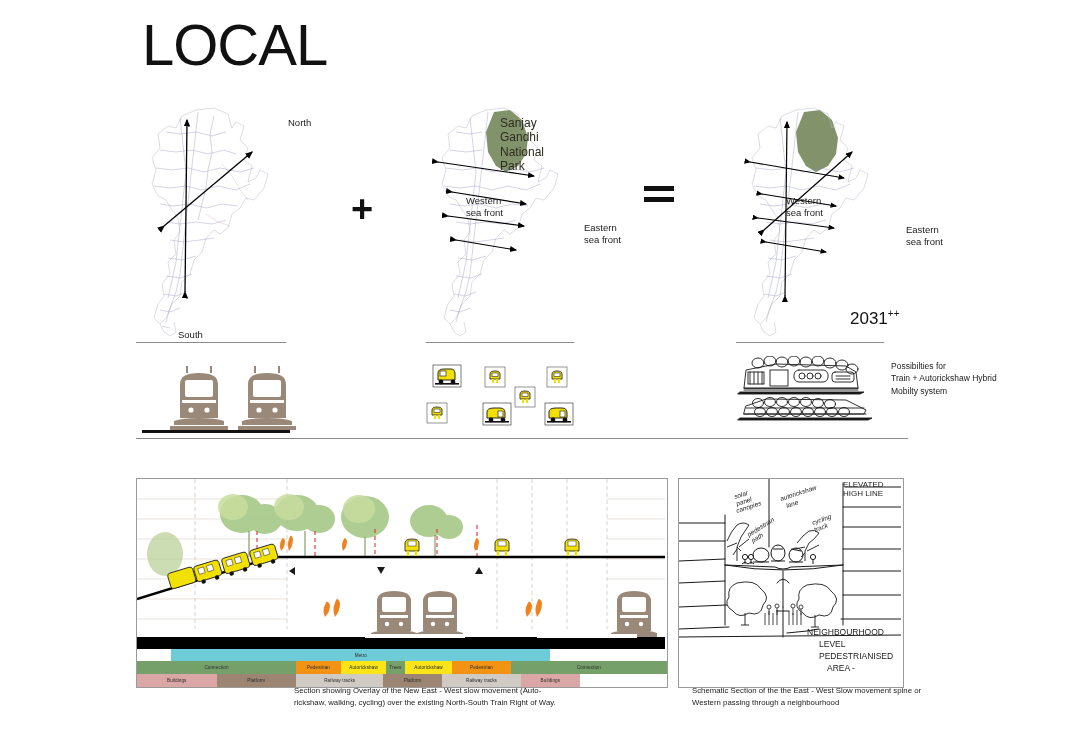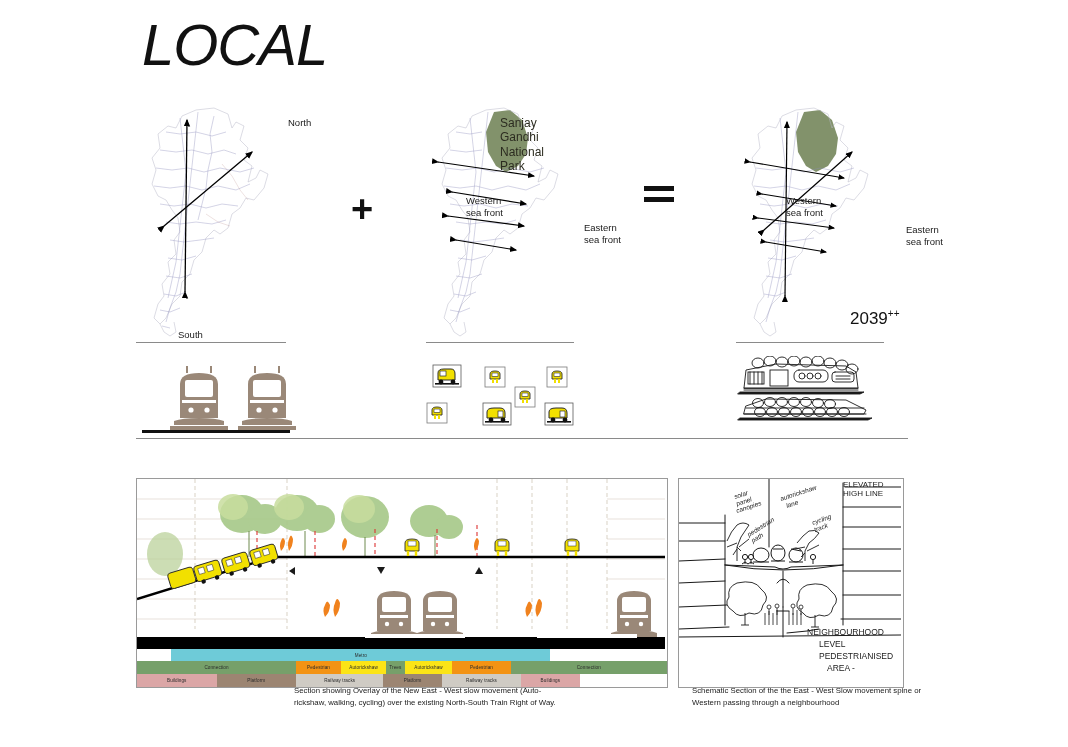--- a/index.html
+++ b/index.html
@@ -14,21 +14,20 @@
     overflow: hidden;
   }
   .page-title {
     position: absolute;
     left: 142px; top: 16px;
     font-size: 58px;
     font-weight: 400;
     letter-spacing: -1px;
     line-height: 1;
     color: #111;
-    font-style: italic;
   }
 
   
   .equation-row { position: absolute; left: 136px; top: 104px; width: 790px; height: 340px; }
 
   .map-panel { position: absolute; top: 0; width: 300px; height: 240px; }
   .map-panel.p1 { left: 0; }
   .map-panel.p2 { left: 290px; }
   .map-panel.p3 { left: 600px; }
 
@@ -252,21 +251,21 @@
       <line x1="14" y1="58" x2="108" y2="74" stroke="#000" stroke-width="1.1" marker-end="url(#ah3)" marker-start="url(#ah3)"></line>
       <line x1="26" y1="90" x2="100" y2="102" stroke="#000" stroke-width="1.1" marker-end="url(#ah3)" marker-start="url(#ah3)"></line>
       <line x1="22" y1="114" x2="98" y2="124" stroke="#000" stroke-width="1.1" marker-end="url(#ah3)" marker-start="url(#ah3)"></line>
       <line x1="30" y1="138" x2="90" y2="148" stroke="#000" stroke-width="1.1" marker-end="url(#ah3)" marker-start="url(#ah3)"></line>
     </svg>
     <div class="map-label" style="left:10px; top:91px;">Western
 sea front</div>
     <div class="map-label" style="left:130px; top:120px;">Eastern
 sea front</div>
     <div class="year-label" style="left:114px; top:204px;">
-      <span>2039</span><sup>++</sup>
+      <span>2031</span><sup>++</sup>
     </div>
   </div>
 
   <div class="rule r1"></div>
   <div class="rule r2"></div>
   <div class="rule r3"></div>
 
   <div class="icon-row">
 
     <div class="train-pair">
@@ -407,20 +406,23 @@
               <ellipse cx="60" cy="56" rx="5.5" ry="4.5"></ellipse>
             <ellipse cx="72" cy="56" rx="5.5" ry="4.5"></ellipse>
               <ellipse cx="84" cy="56" rx="5.5" ry="4.5"></ellipse>
             <ellipse cx="96" cy="56" rx="5.5" ry="4.5"></ellipse>
               <ellipse cx="108" cy="56" rx="5.5" ry="4.5"></ellipse>
           </g>
           <path d="M4 62 L136 62 L132 64 L2 64 Z" fill="#1a1a1a"></path>
         </g>
       </svg>
     </div>
+    <div class="hybrid-caption">Possibilties for
+Train + Autorickshaw Hybrid
+Mobilty system</div>
   </div>
 
   <div class="rule full"></div>
 </div>
 
 <div class="section-left">
   <svg width="528" height="208" viewBox="0 0 528 208">
     <rect x="0" y="0" width="528" height="208" fill="#fff"></rect>
     <g stroke="#d8cfc4" stroke-width="0.6" fill="none">
       <path d="M0 20 H150 M0 40 H150 M0 60 H150 M0 80 H150 M0 100 H150 M0 120 H150 M0 140 H150"></path>

